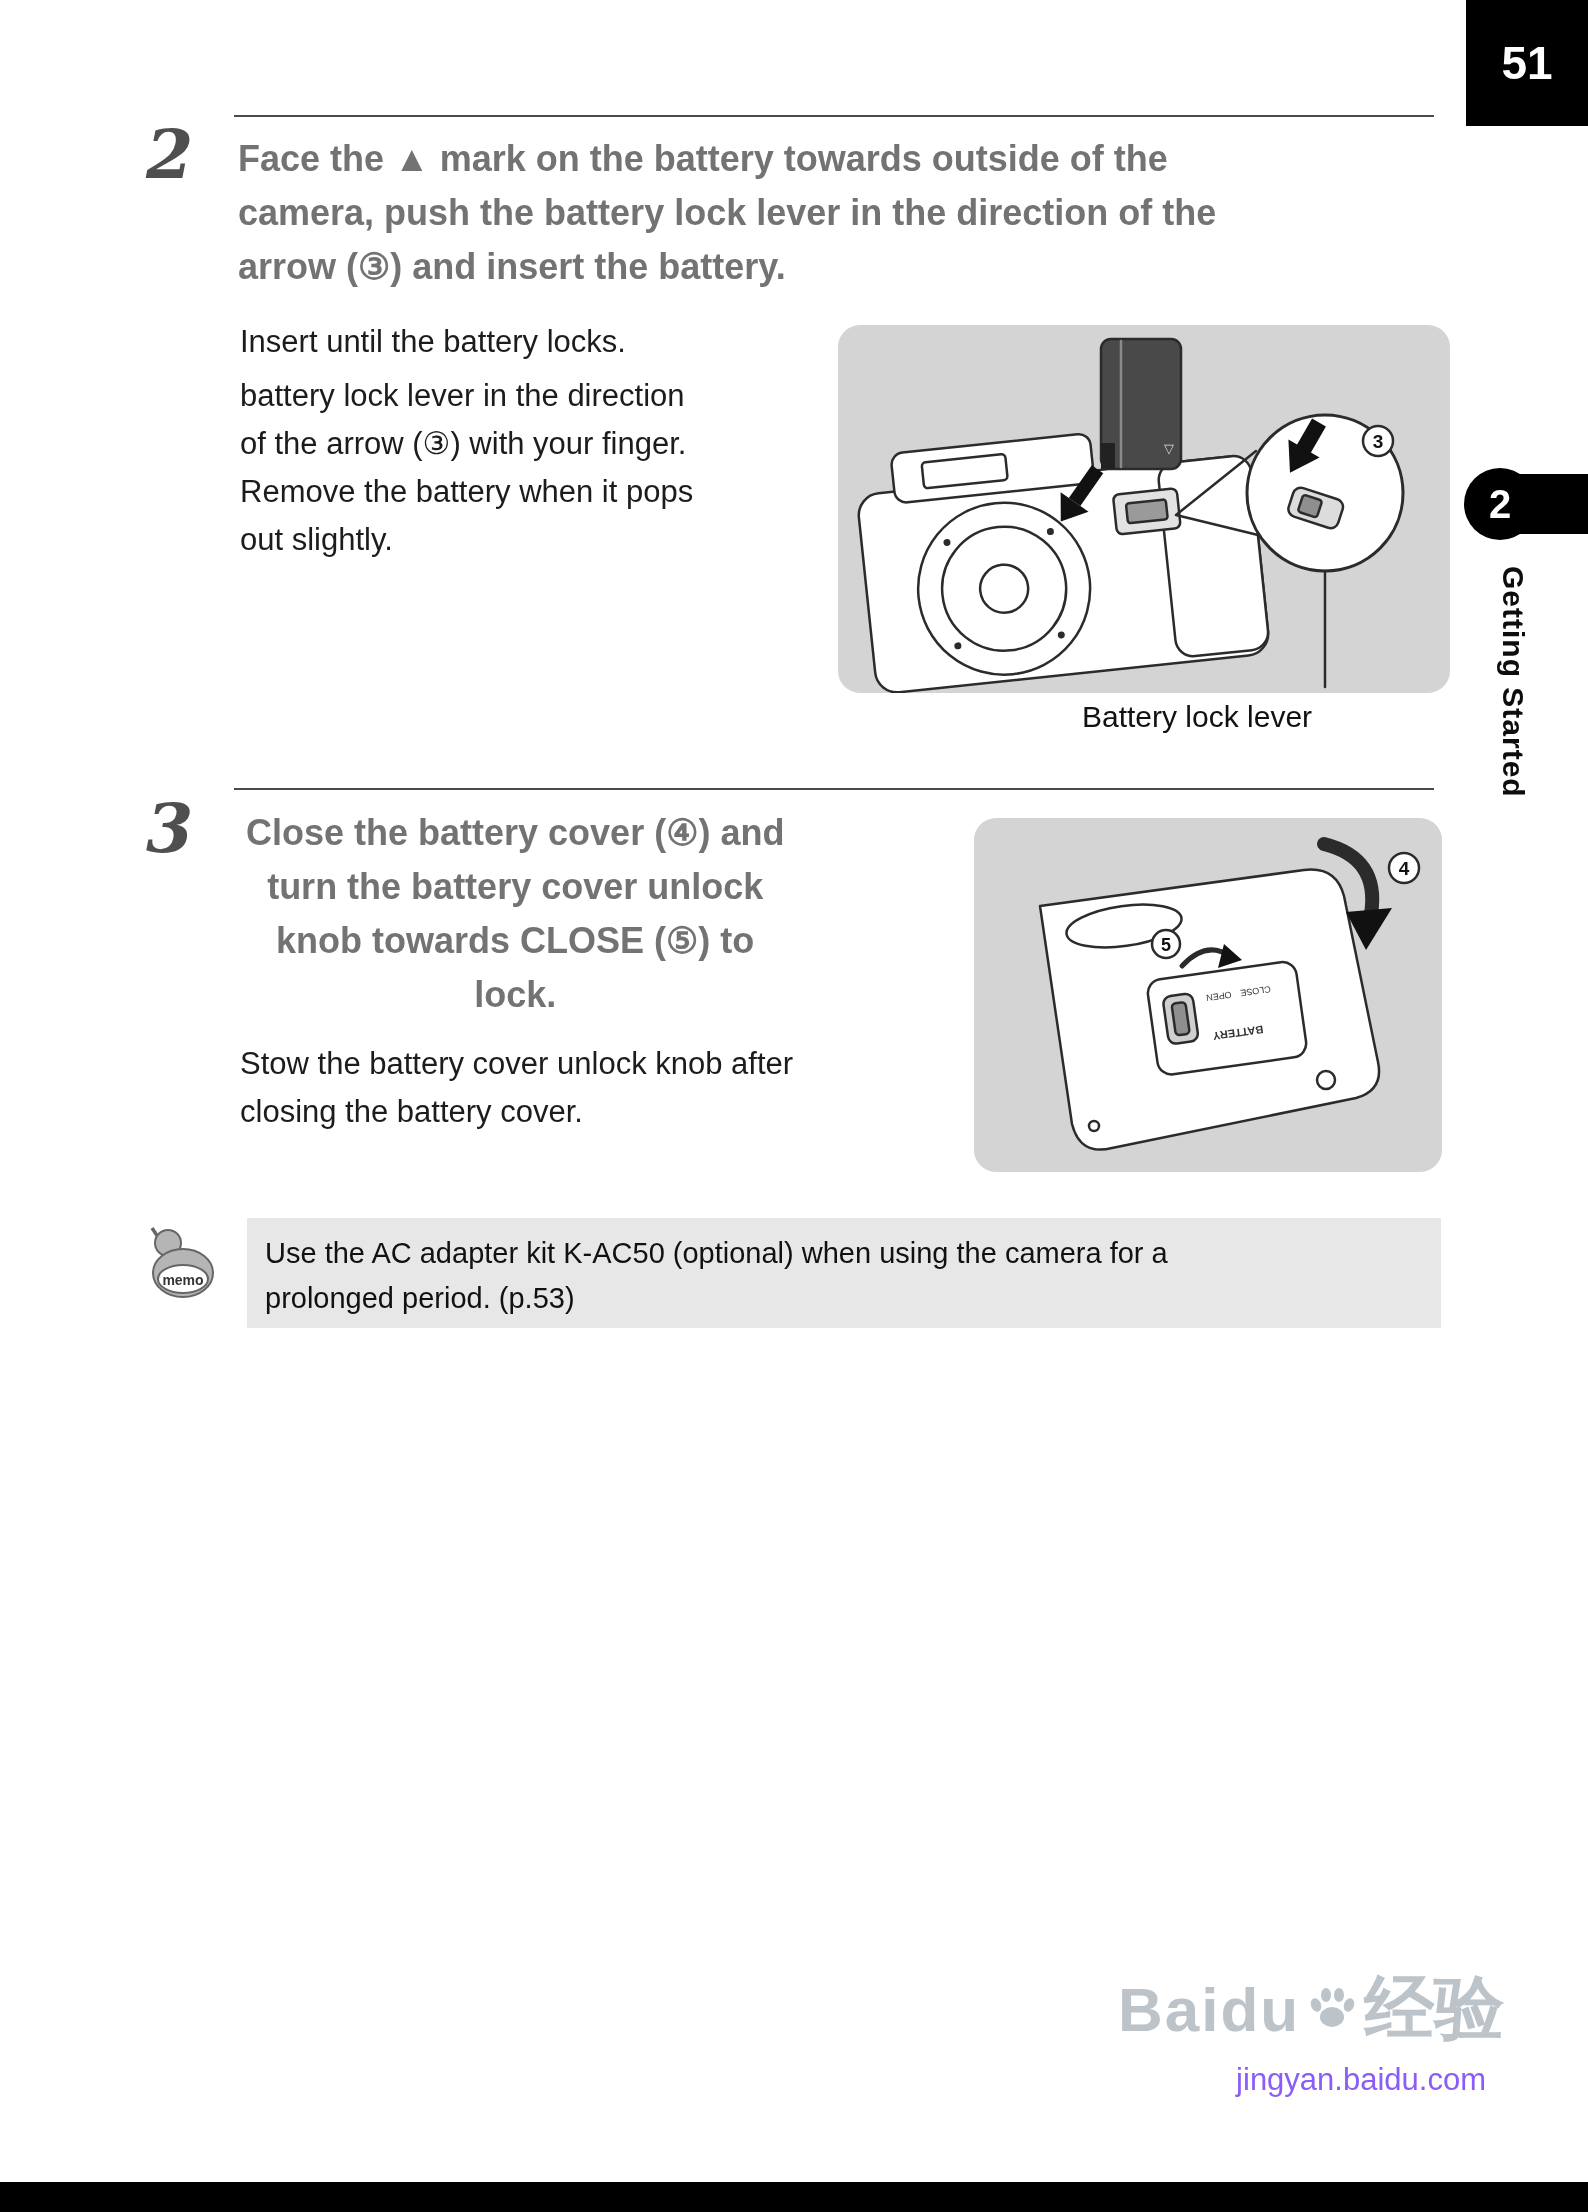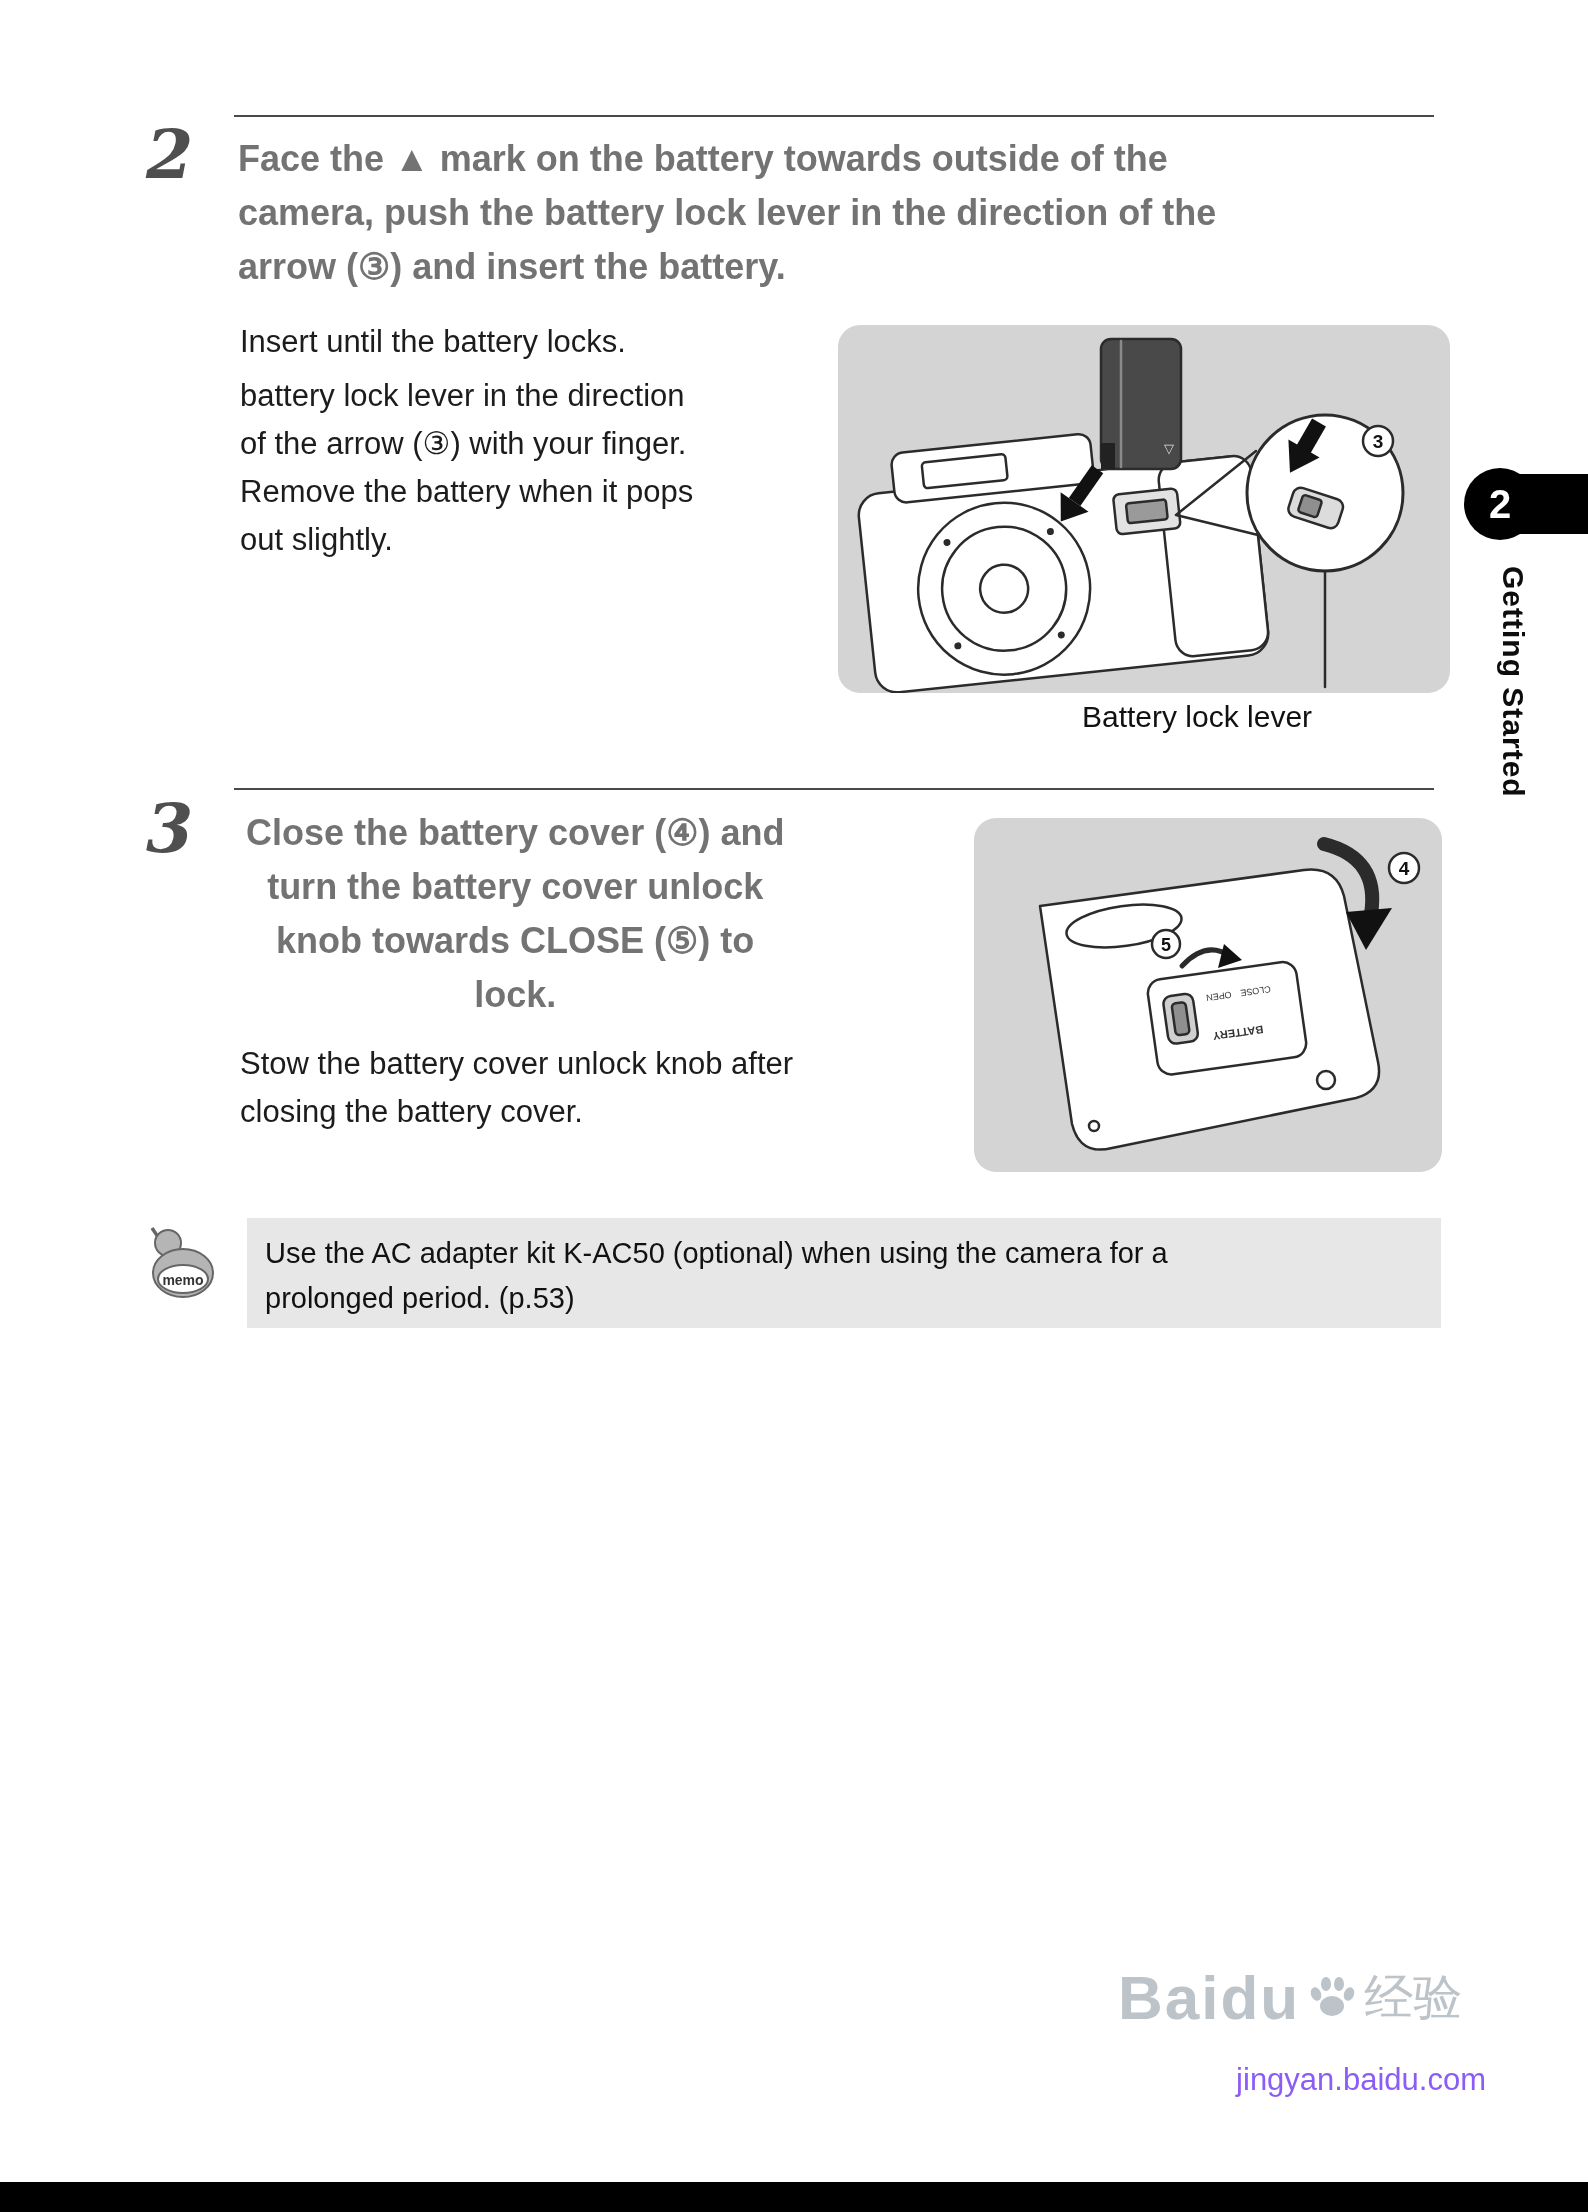--- a/index.html
+++ b/index.html
@@ -51,32 +51,35 @@
   .tab-circle{left:1464px;top:468px;width:72px;height:72px;border-radius:50%;
               background:#000;color:#fff;display:flex;align-items:center;justify-content:center;
               font-size:40px;font-weight:bold;}
   .chapter-title{left:1496px;top:566px;writing-mode:vertical-rl;
                  font-size:30px;font-weight:bold;color:#0d0d0d;letter-spacing:1px;}
 
   
   .wm-row{left:1118px;top:1962px;display:flex;align-items:center;gap:6px;
           color:#bcc3c9;text-shadow:0 2px 3px rgba(255,255,255,0.95), 0 0 2px #fff;}
   .wm-brand{font-size:62px;font-weight:bold;letter-spacing:2px;}
-  .wm-cn{font-size:49px;font-weight:normal;}
+  .wm-cn{font-size:70px;font-weight:bold;}
   .wm-url{left:1118px;top:2062px;width:368px;text-align:right;font-size:31px;
           color:#8b5cf6;text-shadow:0 1px 2px rgba(255,255,255,0.9);}
 
   
   .bottom-bar{left:0;top:2182px;width:1588px;height:30px;background:#000;}
 </style>
 </head>
 <body>
 
 <div id="page">
 
+  <div class="abs pagenum-box">
+    <span>51</span>
+  </div>
 
   <div class="abs rule rule-step2"></div>
   <div class="abs step-num step2-num">2</div>
   <div class="abs heading step2-heading">
     <div>Face the ▲ mark on the battery towards outside of the</div>
     <div>camera, push the battery lock lever in the direction of the</div>
     <div>arrow (③) and insert the battery.</div>
   </div>
   <div class="abs body step2-body1">Insert until the battery locks.</div>
   <div class="abs body step2-body2">

